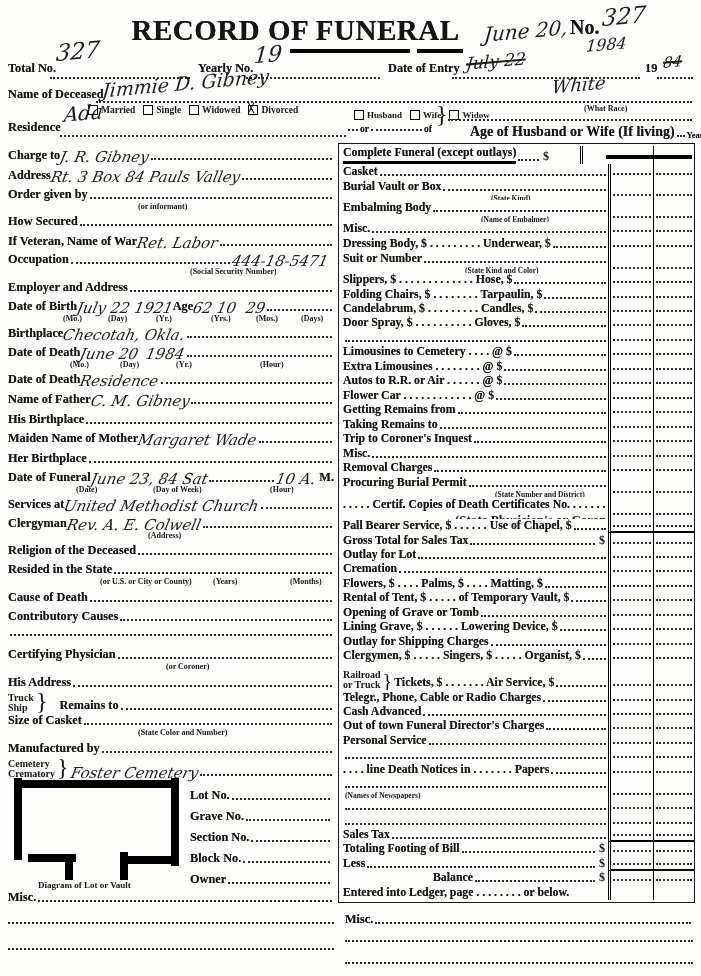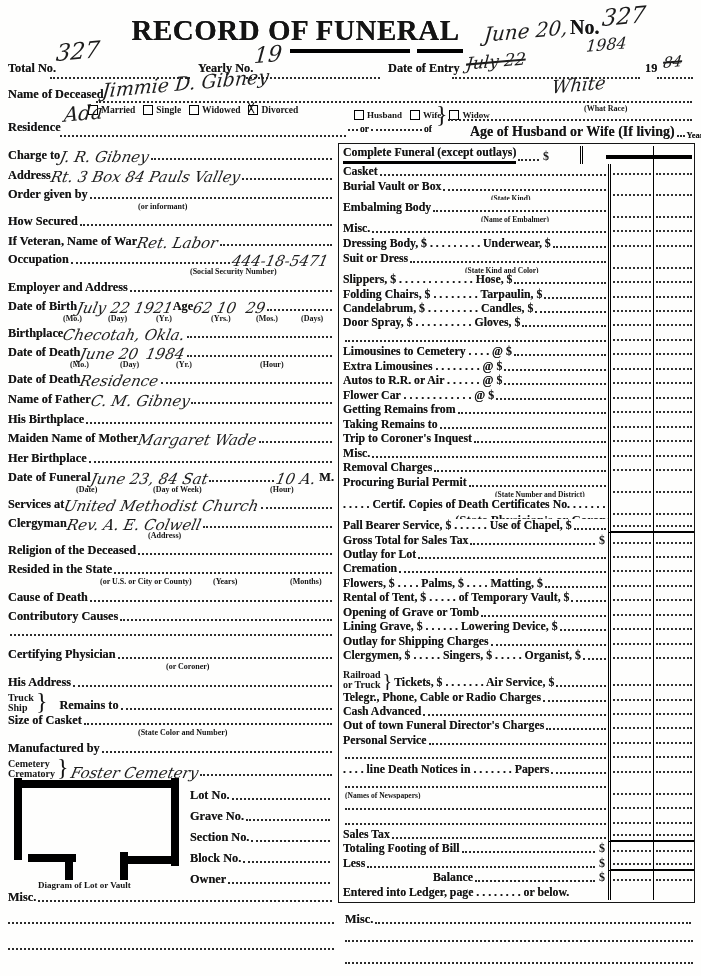--- a/index.html
+++ b/index.html
@@ -519,21 +519,21 @@
         <div class="mc m1">
           <span class="mdots"></span>
         </div>
         <div class="mc m2">
           <span class="mdots"></span>
         </div>
       </div>
       <div class="crow t">
         <div class="clab">
           <div class="cline">
-            <span class="clbl">Suit or Dress</span>
+            <span class="clbl">Suit or Number</span>
             <span class="dots"></span>
           </div>
           <div class="subrow" style="height: 8px;">
             <span class="sub" style="left: 122px; font-size: 7.5px;">(State Kind and Color)</span>
           </div>
         </div>
         <div class="mc m1">
           <span class="mdots"></span>
         </div>
         <div class="mc m2">

